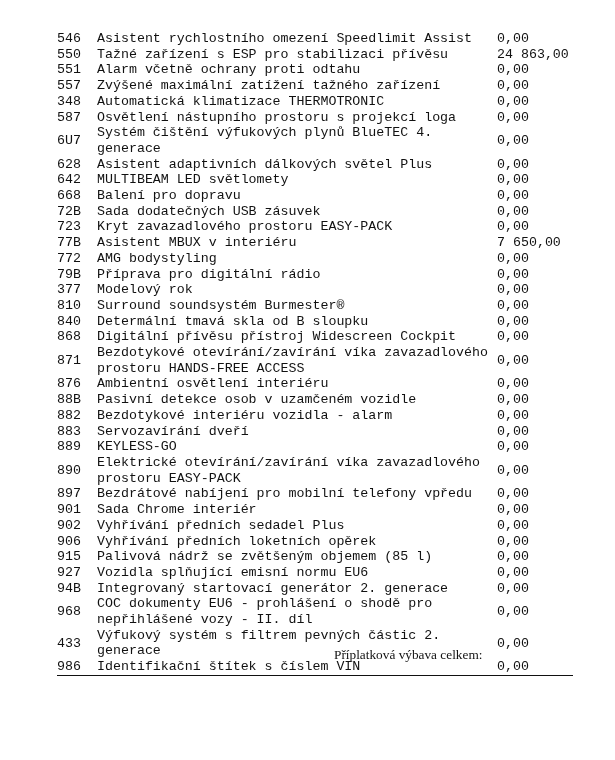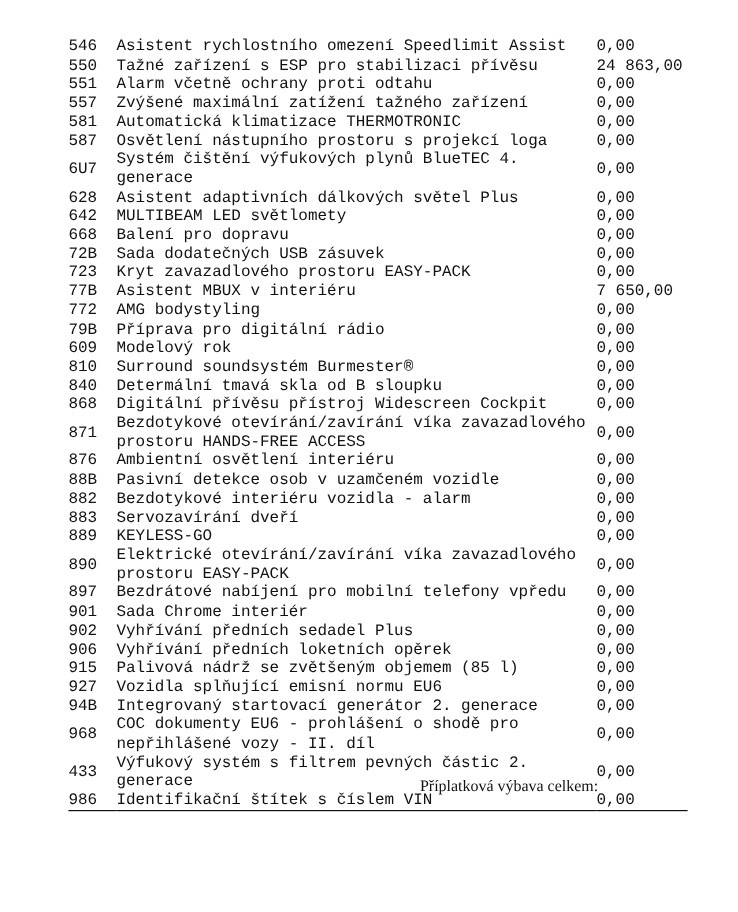--- a/index.html
+++ b/index.html
@@ -45,21 +45,21 @@
     }
     td.price {
       width: 76px;
       white-space: nowrap;
     }
     tr.last td {
       border-bottom: 1.3px solid #111111;
     }
     .total-row {
       position: absolute;
-      left: 64px;
+      left: 48px;
       top: 646px;
       width: 516px;
       height: 17px;
       line-height: 17px;
     }
     .total-label {
       position: absolute;
       left: 286px;
       white-space: nowrap;
     }
@@ -84,21 +84,21 @@
           <td class="code">551</td>
           <td class="desc">Alarm včetně ochrany proti odtahu</td>
           <td class="price">0,00</td>
         </tr>
         <tr>
           <td class="code">557</td>
           <td class="desc">Zvýšené maximální zatížení tažného zařízení</td>
           <td class="price">0,00</td>
         </tr>
         <tr>
-          <td class="code">581</td>
+          <td class="code">348</td>
           <td class="desc">Automatická klimatizace THERMOTRONIC</td>
           <td class="price">0,00</td>
         </tr>
         <tr>
           <td class="code">587</td>
           <td class="desc">Osvětlení nástupního prostoru s projekcí loga</td>
           <td class="price">0,00</td>
         </tr>
         <tr>
           <td class="code">6U7</td>
@@ -139,21 +139,21 @@
           <td class="code">772</td>
           <td class="desc">AMG bodystyling</td>
           <td class="price">0,00</td>
         </tr>
         <tr>
           <td class="code">79B</td>
           <td class="desc">Příprava pro digitální rádio</td>
           <td class="price">0,00</td>
         </tr>
         <tr>
-          <td class="code">609</td>
+          <td class="code">377</td>
           <td class="desc">Modelový rok</td>
           <td class="price">0,00</td>
         </tr>
         <tr>
           <td class="code">810</td>
           <td class="desc">Surround soundsystém Burmester®</td>
           <td class="price">0,00</td>
         </tr>
         <tr>
           <td class="code">840</td>

